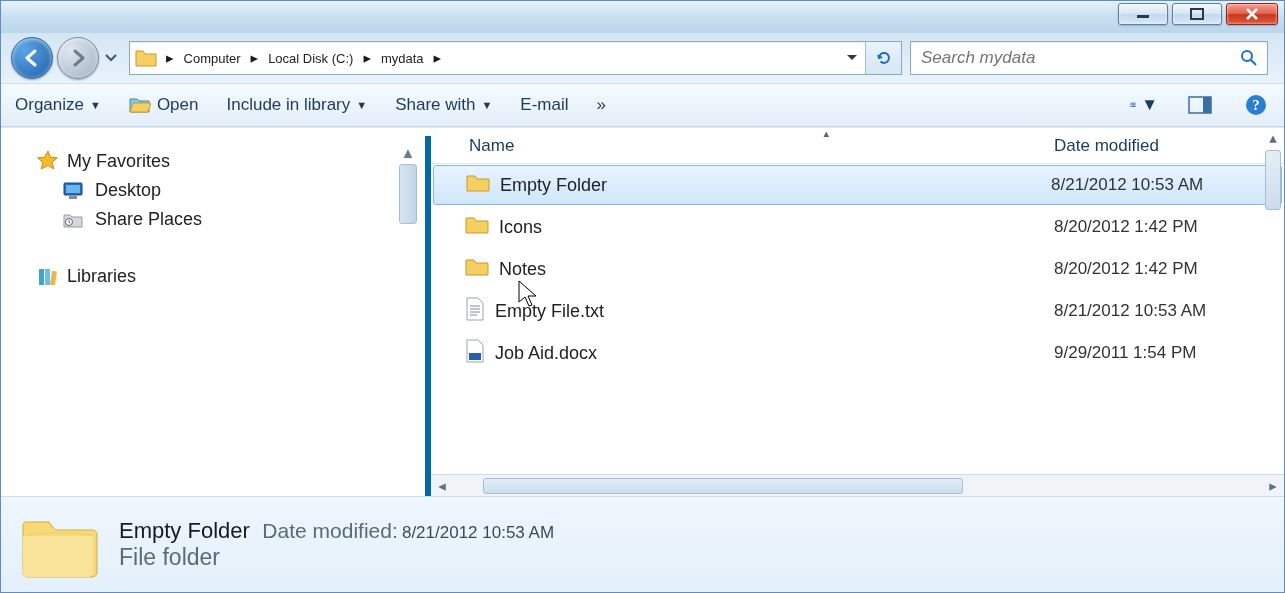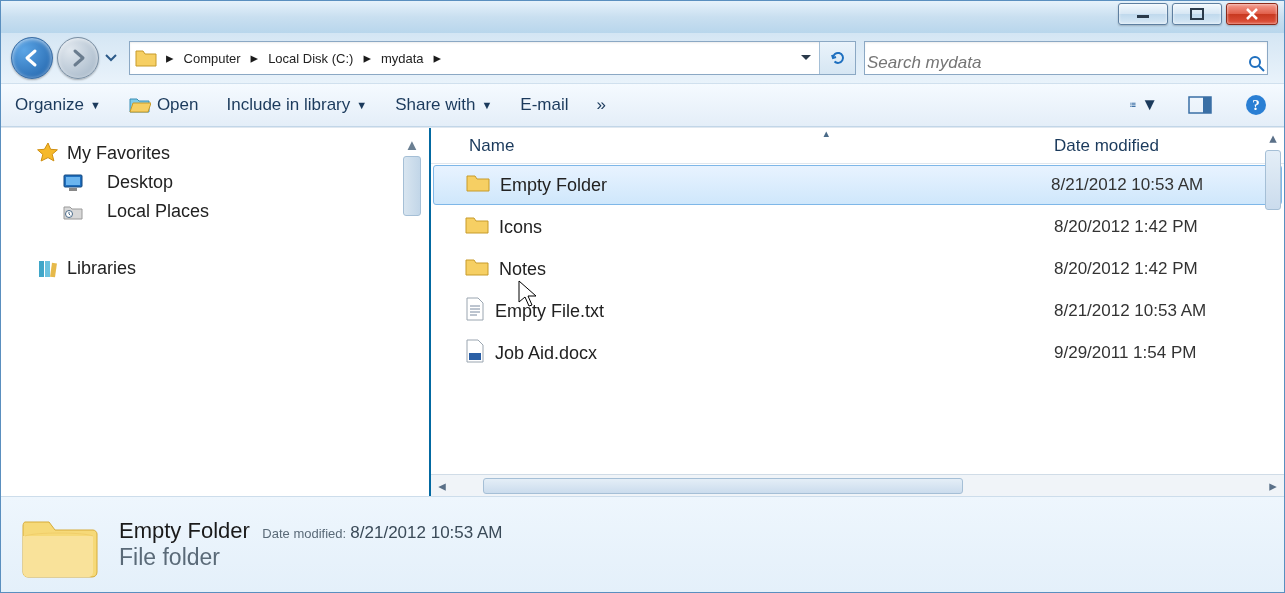--- a/index.html
+++ b/index.html
@@ -102,29 +102,29 @@
     display:flex; align-items:center; justify-content:center;
     border-left: 1px solid transparent;
   }
   .refresh {
     width: 36px; height: 32px;
     border-left: 1px solid #a5bfd6;
     background: linear-gradient(to bottom,#eaf3fb,#d6e6f3);
     display:flex; align-items:center; justify-content:center;
   }
   .searchbox {
-    width: 404px;
+    width: 358px;
     height: 34px;
     margin-left: 8px;
     margin-right: 6px;
     background: #fff;
     border: 1px solid #8ba8c4;
     display: flex;
-    align-items: flex-end;
-    padding: 0 0;
+    align-items: center;
+    padding: 0 8px;
     box-shadow: inset 0 1px 2px rgba(0,0,0,0.08);
   }
   .searchbox input {
     flex: 1;
     border: none;
     outline: none;
     font-size: 17px;
     font-style: italic;
     color: #888;
   }
@@ -150,37 +150,38 @@
   .body {
     flex: 1;
     display: flex;
     min-height: 0;
     background: #fff;
     border-top: 1px solid #e0e8f0;
     position: relative;
   }
   .sidebar {
     width: 430px;
-    border-right: 2px solid #0369a1;
+    border-right: 6px solid #0369a1;
     padding: 10px 0 0 0;
     position: relative;
     overflow: hidden;
+    margin-top: 8px;
   }
   .side-group-head {
     display:flex; align-items:center;
     font-size: 18px;
     padding: 4px 0 4px 36px;
     color: #222;
   }
   .side-item {
     display:flex; align-items:center;
     padding: 4px 0 4px 62px;
     font-size: 18px;
     color: #222;
-    gap: 24px;
+    gap: 12px;
   }
   .side-scroll {
     position:absolute; top:6px; right:6px;
     width:22px; height:100%;
   }
   .side-scroll .up, .side-scroll .down {
     height:20px; width:22px; background:transparent;
     display:flex;align-items:center;justify-content:center;
     color:#6a7f92;
   }
@@ -261,21 +262,21 @@
   .details {
     height: 96px;
     background: linear-gradient(to bottom,#eef6fd,#e4f0fa);
     border-top: 1px solid #cdddeb;
     display:flex; align-items:center;
     padding: 8px 18px;
     gap: 20px;
   }
   .big-folder { width: 80px; height: 70px; }
   .det-text .title { font-size: 22px; color:#1a1a1a; display:inline; }
-  .det-text .meta-label { color:#5a6a78; font-size:13px; }
+  .det-text .meta-label { color:#5a6a78; font-size:21px; }
   .det-text .meta-val { color:#3a4a58; font-size:17px; }
   .det-text .sub { color:#5a6a78; font-size:23px; margin-top:0;}
   .cursor {
     position:absolute; left:518px; top:280px; pointer-events:none;
   }
 </style>
 </head>
 <body>
 
 <div class="window">
@@ -414,21 +415,21 @@
             <rect x="6" y="14" width="8" height="3" fill="#888"></rect>
           </svg>
         <span>Desktop</span>
       </div>
       <div class="side-item">
         <svg width="20" height="18" viewBox="0 0 20 18">
             <path d="M1 4h6l2 2h10v10H1z" fill="#d8d8d8" stroke="#9a9a9a"></path>
             <circle cx="6" cy="11" r="3.5" fill="#fff" stroke="#4a6a88"></circle>
             <path d="M6 9v2l1.3 1.3" fill="none" stroke="#4a6a88"></path>
           </svg>
-        <span>Local Places</span>
+        <span>Share Places</span>
       </div>
       <div style="height:28px"></div>
       <div class="side-group-head">
         <svg width="22" height="20" viewBox="0 0 22 20" style="margin-right:8px">
             <rect x="2" y="2" width="5" height="16" fill="#3fa6c8"></rect>
             <rect x="8" y="2" width="5" height="16" fill="#6bc2df"></rect>
             <rect x="14" y="4" width="5" height="14" fill="#e6b94a" transform="rotate(8 16 11)"></rect>
           </svg>
         <span>Libraries</span>
       </div>

